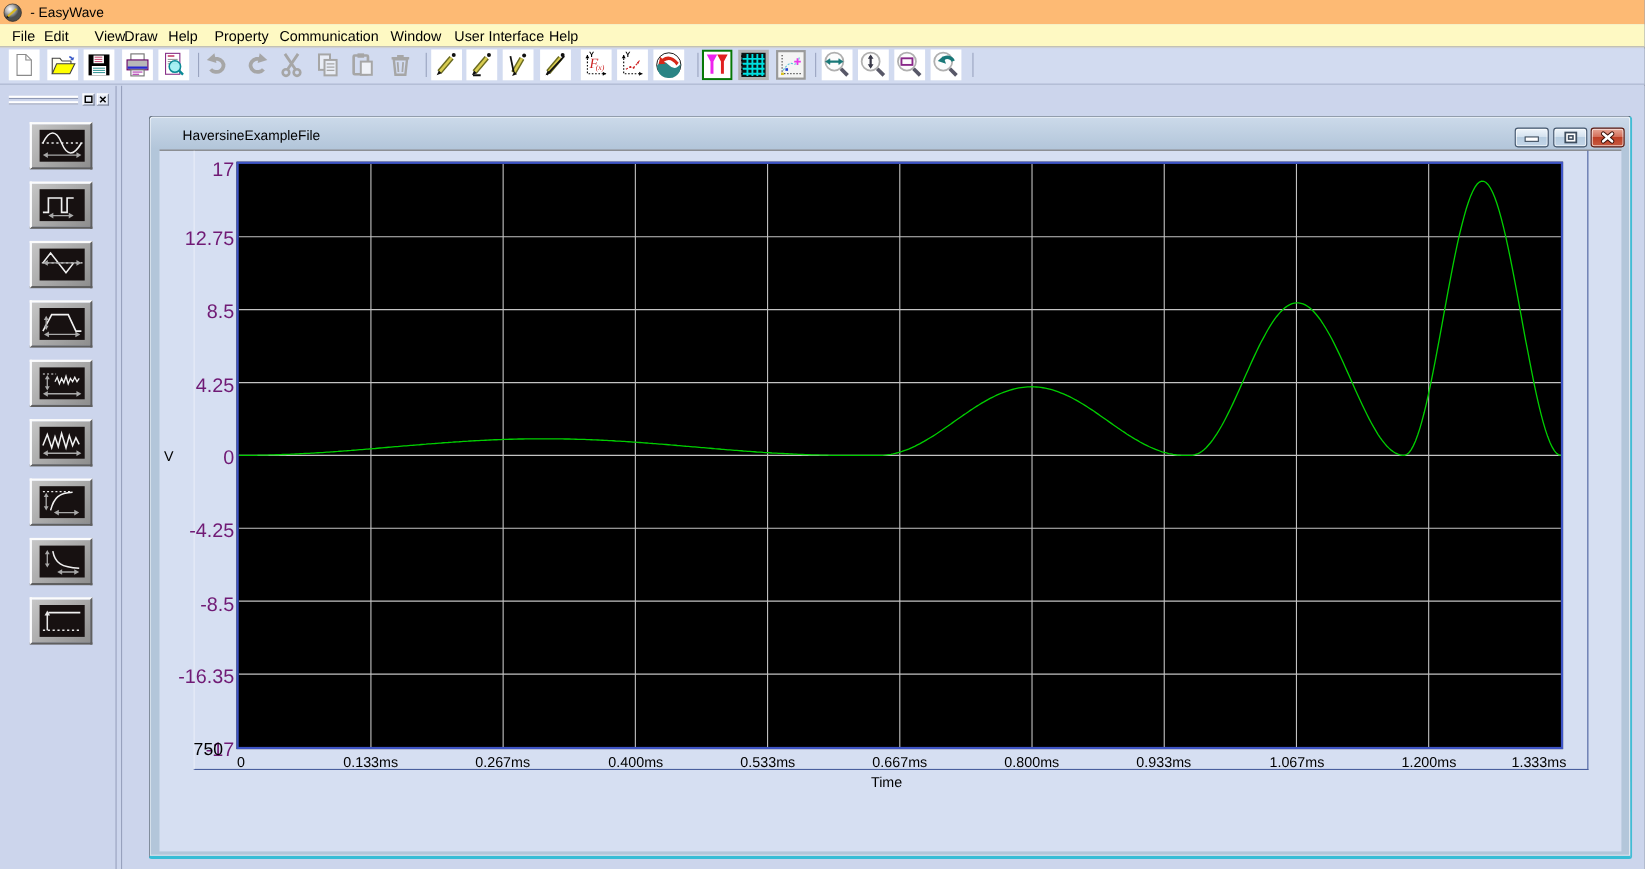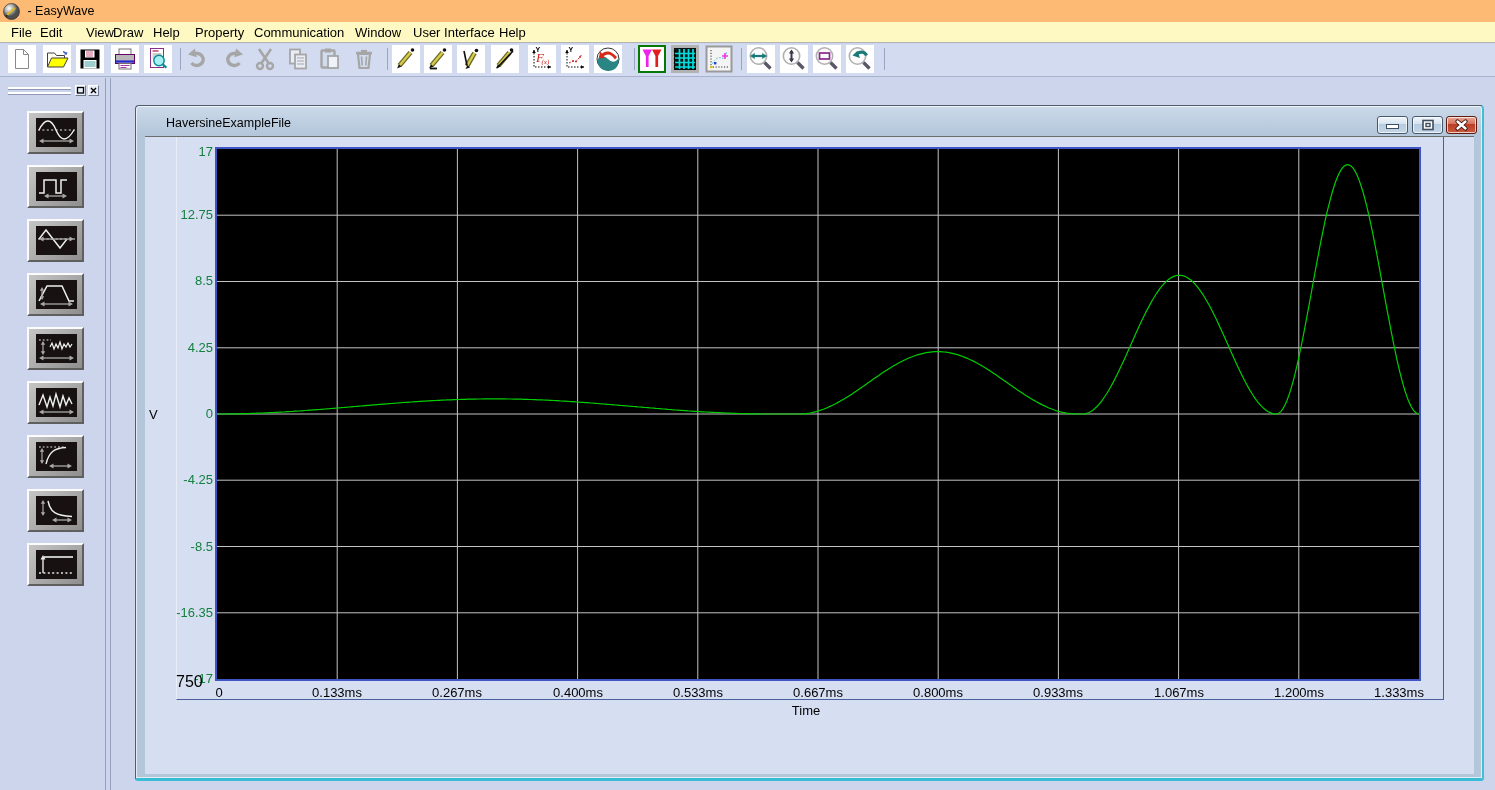--- a/index.html
+++ b/index.html
@@ -16,21 +16,21 @@
 #vline1 {position:absolute;left:105px;top:0;width:1px;height:712px;background:#97a1bd}
 #vline2 {position:absolute;left:110px;top:0;width:1px;height:712px;background:#97a1bd}
 .wbtn {position:absolute;left:27px;width:57px;height:43px;background:linear-gradient(135deg,#c6c6c6,#8e8e8e);border:2px solid;border-color:#fcfcfc #5f5f5f #5f5f5f #fcfcfc}
 .wscr {position:absolute;left:7px;top:5px;width:41px;height:29px;background:#171111}
 #win {position:absolute;left:135px;top:105px;width:1349px;height:676px;border:1px solid #515d6b;border-right:2px solid #41bdd4;border-bottom:3px solid #38bdd6;border-radius:4px 4px 3px 3px;background:linear-gradient(#ccdaea,#b3c6da 29px);box-shadow:inset 0 0 0 1px rgba(255,255,255,0.65)}
 #wtitle {position:absolute;left:30px;top:10px;font-size:12.5px;color:#000}
 #wclient {position:absolute;left:9px;top:30px;width:1329px;height:638px;background:#d6dff2;border-top:1px solid #6d6d6d}
 .ctrl {position:absolute;top:10px;height:18px;border-radius:3px;border:1px solid #46586e;box-shadow:inset 0 0 0 1px rgba(255,255,255,0.7)}
 .ctrlb {background:linear-gradient(#f0f6fb,#d4e2ef 45%,#b6cce0 45%,#c4d6e8)}
 #plot {position:absolute;left:70px;top:10px;width:1206px;height:534px;background:#000;border:2px solid #3f55c6}
-.ylab {position:absolute;width:68px;left:0px;text-align:right;font-size:13px;color:#15803d}
+.ylab {position:absolute;width:68px;left:0px;text-align:right;font-size:18px;color:#701a75}
 .xlab {position:absolute;top:548px;width:120px;text-align:center;font-size:13px;color:#000}
 #chartbox {position:absolute;left:31px;top:0px;width:1268px;height:563px;border:1px solid #4a5f9e;border-top:none;border-left-color:#e9edf8}
 </style></head><body>
 <div id="titlebar">
  <svg style="position:absolute;left:3px;top:3px" width="17" height="17" viewBox="0 0 17 17">
   <defs>
         <radialGradient id="sph" cx="0.35" cy="0.3">
           <stop offset="0" stop-color="#ffffff"></stop>
           <stop offset="0.5" stop-color="#b4b4b4"></stop>
           <stop offset="1" stop-color="#4e4e4e"></stop>

